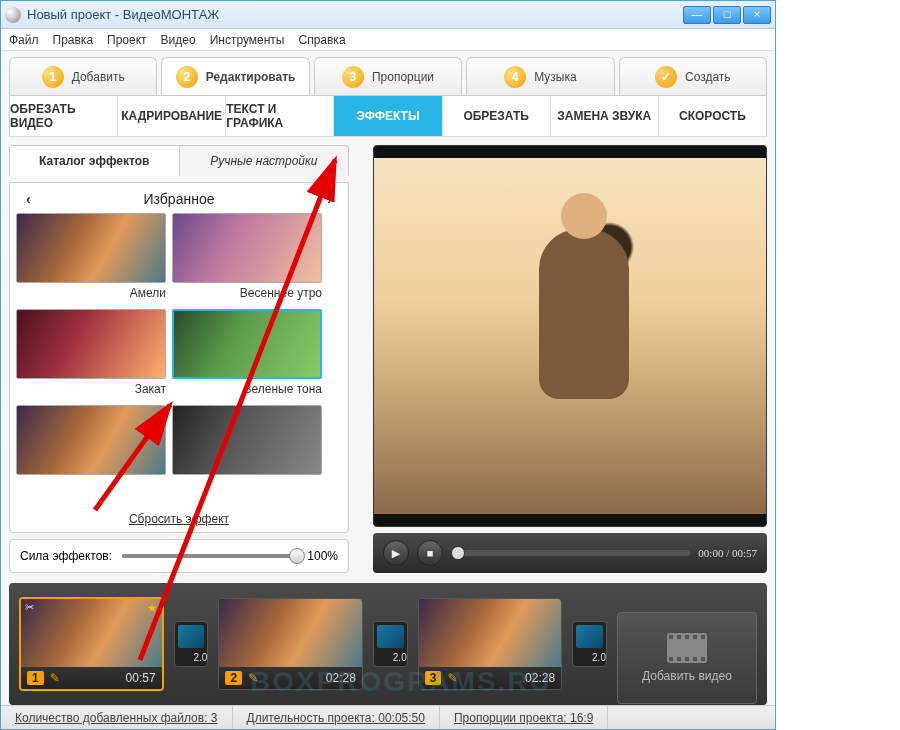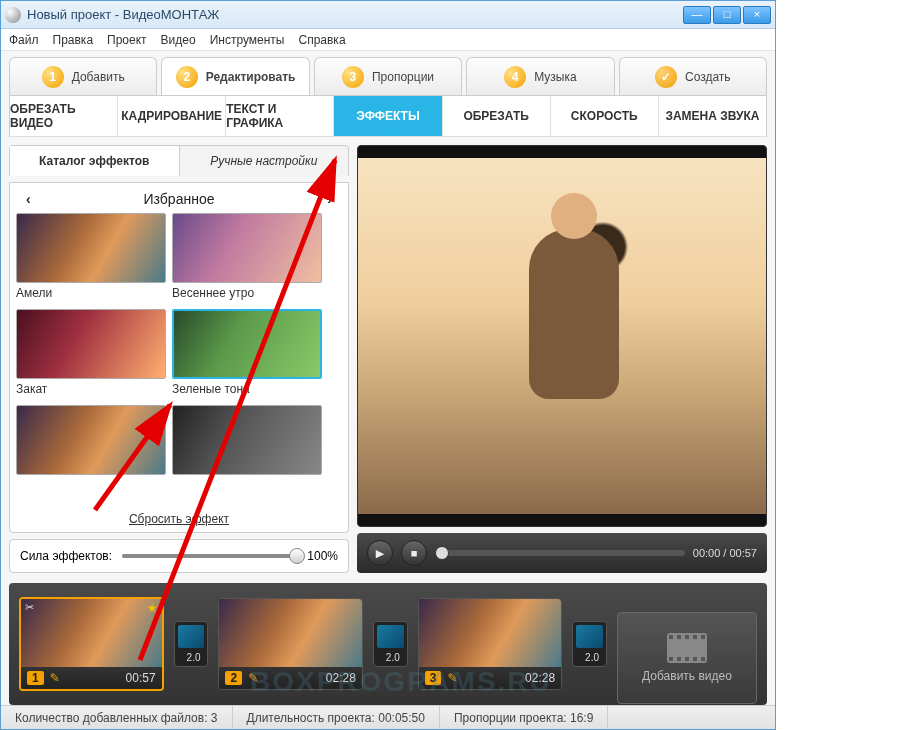--- a/index.html
+++ b/index.html
@@ -19,35 +19,35 @@
 .b1{background:radial-gradient(circle at 30% 30%,#ffe082,#f5a100);} 
 .b2{background:radial-gradient(circle at 30% 30%,#ffe082,#f5a100);} 
 .b3{background:radial-gradient(circle at 30% 30%,#ffe082,#f5a100);} 
 .b4{background:radial-gradient(circle at 30% 30%,#ffe082,#f5a100);} 
 .b5{background:radial-gradient(circle at 30% 30%,#ffd27a,#f0a000); color:#fff;}
 .subtabs { display:flex; background:#fff; border:1px solid #ccc; border-bottom:1px solid #ddd;align-items:flex-end; }
 .subtab { flex:1; height:40px; display:flex; align-items:center; justify-content:center; font-weight:700; font-size:12px; color:#333; cursor:pointer; border-right:1px solid #e0e0e0; position:relative; }
 .subtab:last-child{border-right:none;}
 .subtab.active { background:#29b6e6; color:#fff; }
 .subtab.active::after { content:""; position:absolute; bottom:-8px; left:50%; margin-left:-8px; border:8px solid transparent; border-top-color:#29b6e6; }
-.workarea { flex:1; display:flex; gap:8px; padding:8px 0 6px 0; overflow:hidden; }
+.workarea { flex:1; display:flex; gap:24px; padding:8px 0 6px 0; overflow:hidden; }
 .left-panel { width:340px; display:flex; flex-direction:column; gap:6px; }
 .eff-tabs { display:flex; border:1px solid #ccc; border-bottom:none; background:#f3f3f3; border-radius:4px 4px 0 0; }
 .eff-tab { flex:1; padding:8px 6px; text-align:center; cursor:pointer; font-size:12px; color:#333; border-right:1px solid #ccc; }
 .eff-tab:last-child{border-right:none;font-style:italic;}
 .eff-tab.active { background:#fff; font-weight:600; }
 .eff-body { flex:1; border:1px solid #ccc; border-radius:0 0 4px 4px; background:#fff; padding:8px 6px 4px 6px; display:flex; flex-direction:column; overflow:hidden; }
 .eff-header { display:flex; align-items:center; justify-content:space-between; padding:0 6px 6px 6px; }
 .eff-header .nav { font-weight:bold; font-size:14px; cursor:pointer; color:#333; padding:0 4px;}
 .eff-title { font-size:14px; color:#222; }
 .eff-grid { flex:1; display:flex; flex-wrap:wrap; gap:6px; overflow-y:auto; padding-right:4px; align-content:flex-start;}
 .eff-item { width:150px; cursor:pointer; }
 .eff-thumb { width:150px; height:70px; border:1px solid #aaa; background:linear-gradient(120deg,#3a2a4a,#aa6a3a 40%,#e09a5a 60%,#4a7a8a); border-radius:2px; }
 .eff-item.sel .eff-thumb { border:2px solid #29b6e6; }
-.eff-item .eff-label { text-align:left; padding:3px 0; color:#333; }
+.eff-item .eff-label { text-align:right; padding:3px 0; color:#333; }
 .eff-thumb.sunset{background:linear-gradient(120deg,#4a1020,#a03040 40%,#ffb070);}
 .eff-thumb.green{background:linear-gradient(120deg,#2a4a2a,#5a9a4a 40%,#8aca6a);}
 .eff-thumb.spring{background:linear-gradient(120deg,#6a4a8a,#c07aa0 40%,#f0c0a0);}
 .eff-thumb.gray{background:linear-gradient(120deg,#222,#555 40%,#888);}
 .reset-link { text-align:center; padding:6px 0 2px 0; }
 .reset-link a { color:#333; text-decoration:underline; cursor:pointer; }
 .slider-row { height:34px; border:1px solid #ccc; border-radius:4px; background:#fff; display:flex; align-items:center; padding:0 10px; gap:10px; }
 .slider-track { flex:1; height:4px; background:#d0d0d0; border-radius:2px; position:relative; cursor:pointer; }
 .slider-fill { position:absolute; left:0; top:0; bottom:0; width:100%; background:#8a8a8a; border-radius:2px; }
 .slider-handle { position:absolute; right:-8px; top:-6px; width:16px; height:16px; border-radius:50%; background:linear-gradient(#fff,#d0d0d0); border:1px solid #888; }
@@ -56,40 +56,40 @@
 .preview-img { position:absolute; inset:12px 0; background:
   radial-gradient(circle at 60% 25%, #3a2a1a 6%, transparent 7%),
   linear-gradient(180deg,#f7e3bf 0%, #f0cf9e 40%, #caa878 65%, #8a6a4a 100%);
 }
 .preview-char { position:absolute; left:42%; top:20%; width:90px; height:170px; background:#7a5a3a; border-radius:40px 40px 20px 20px; }
 .preview-char::before{content:""; position:absolute; top:-36px; left:22px; width:46px; height:46px; border-radius:50%; background:#e0b080;}
 .controls { height:40px; background:linear-gradient(#4a4a4a,#2a2a2a); border-radius:4px; display:flex; align-items:center; padding:0 10px; gap:8px; color:#ccc; }
 .ctrl-btn { width:26px; height:26px; border-radius:50%; background:linear-gradient(#666,#333); border:1px solid #222; display:flex; align-items:center; justify-content:center; cursor:pointer; color:#eee; font-size:11px;}
 .seek { flex:1; height:6px; background:#555; border-radius:3px; position:relative; cursor:pointer;}
 .seek-handle{position:absolute; left:0; top:-4px; width:14px; height:14px; border-radius:50%; background:#ddd; border:1px solid #333;}
-.time { font-size:11px; color:#ddd; white-space:nowrap;}
+.time { font-size:11px; color:#ddd; white-space:nowrap;font-family:Liberation Serif, serif;}
 .timeline { height:122px; background:linear-gradient(#4a4a4a,#333); border-radius:4px; margin-top:4px; display:flex; align-items:center; padding:0 10px; gap:10px; }
 .clip { width:158px; display:flex; flex-direction:column; background:#222; border:1px solid #555; border-radius:4px; overflow:hidden; cursor:pointer;}
 .clip.sel { border:2px solid #f5a100; }
 .clip-thumb { height:68px; background:linear-gradient(120deg,#3a2a4a,#aa6a3a 40%,#e09a5a 60%,#4a7a8a); position:relative;}
 .clip.sel .clip-thumb::after{content:"★"; position:absolute; right:4px; top:2px; color:#f5c000; font-size:12px;}
 .clip.sel .clip-thumb::before{content:"✂"; position:absolute; left:4px; top:2px; color:#ddd; font-size:11px;}
 .clip-bar { height:22px; background:linear-gradient(#333,#222); display:flex; align-items:center; padding:0 6px; gap:6px; color:#ddd; font-size:11px;}
 .clip-bar .num { background:#f5a100; color:#222; font-weight:bold; padding:0 5px; border-radius:2px;}
 .clip-bar .pen { color:#f5a100;}
 .clip-bar .dur { margin-left:auto;}
 .trans { width:38px; height:46px; background:#222; border:1px solid #555; border-radius:4px; display:flex; flex-direction:column; cursor:pointer;}
 .trans-sq { flex:1; background:linear-gradient(135deg,#1a7aa0,#0a4a70); margin:3px; border-radius:2px;}
-.trans-lab { text-align:left; color:#ddd; font-size:10px; padding:1px 0 3px 12px;}
+.trans-lab { text-align:right; color:#ddd; font-size:10px; padding:1px 0 3px 12px;}
 .add-clip { flex:0 0 140px; height:92px; background:linear-gradient(#555,#3a3a3a); border:1px solid #666; border-radius:4px; display:flex; flex-direction:column; align-items:center; justify-content:center; gap:6px; color:#bbb; cursor:pointer;margin-top:28px;}
 .add-clip .film { width:40px; height:30px; background:#888; border-radius:3px; position:relative;}
 .add-clip .film::before,.add-clip .film::after{content:""; position:absolute; left:2px; right:2px; height:4px; background:repeating-linear-gradient(90deg,#555 0 4px,#888 4px 8px);}
 .add-clip .film::before{top:2px;} .add-clip .film::after{bottom:2px;}
 .statusbar { height:24px; background:linear-gradient(#efefef,#e2e2e2); border-top:1px solid #ccc; display:flex; align-items:center; color:#444;}
-.statusbar .cell { padding:0 14px; border-right:1px solid #ccc; height:100%; display:flex; align-items:center;}
+.statusbar .cell { padding:0 14px; border-right:1px solid #ccc; height:100%; display:flex; align-items:center;text-decoration:underline;}
 .arrows { position:absolute; inset:0; pointer-events:none; }
 </style>
 </head>
 <body>
 
 <div class="window">
 
   <div class="titlebar">
     <div class="app-icon"></div>
     <div class="title">Новый проект - ВидеоМОНТАЖ</div>
@@ -131,22 +131,22 @@
           <span>Создать</span>
         </div>
     </div>
 
     <div class="subtabs">
       <div class="subtab">ОБРЕЗАТЬ ВИДЕО</div>
       <div class="subtab">КАДРИРОВАНИЕ</div>
       <div class="subtab">ТЕКСТ И ГРАФИКА</div>
       <div class="subtab active">ЭФФЕКТЫ</div>
       <div class="subtab">ОБРЕЗАТЬ</div>
+      <div class="subtab">ЗАМЕНА ЗВУКА</div>
       <div class="subtab">СКОРОСТЬ</div>
-      <div class="subtab">ЗАМЕНА ЗВУКА</div>
     </div>
 
     <div class="workarea">
 
       <div class="left-panel">
         <div class="eff-tabs">
           <div class="eff-tab active">Каталог эффектов</div>
           <div class="eff-tab">Ручные настройки</div>
         </div>
         <div class="eff-body">

